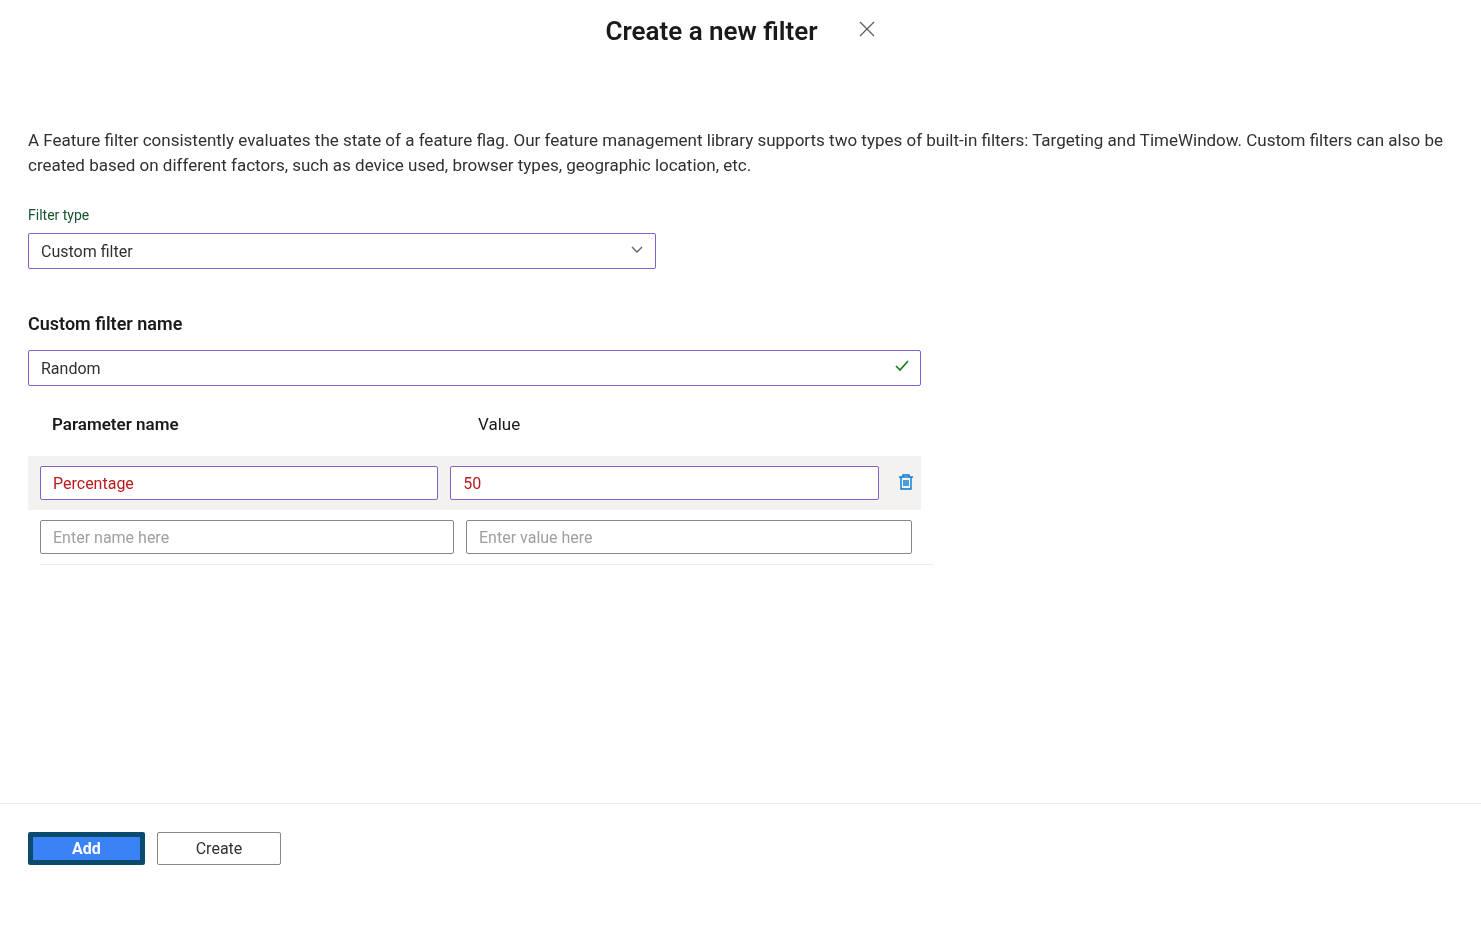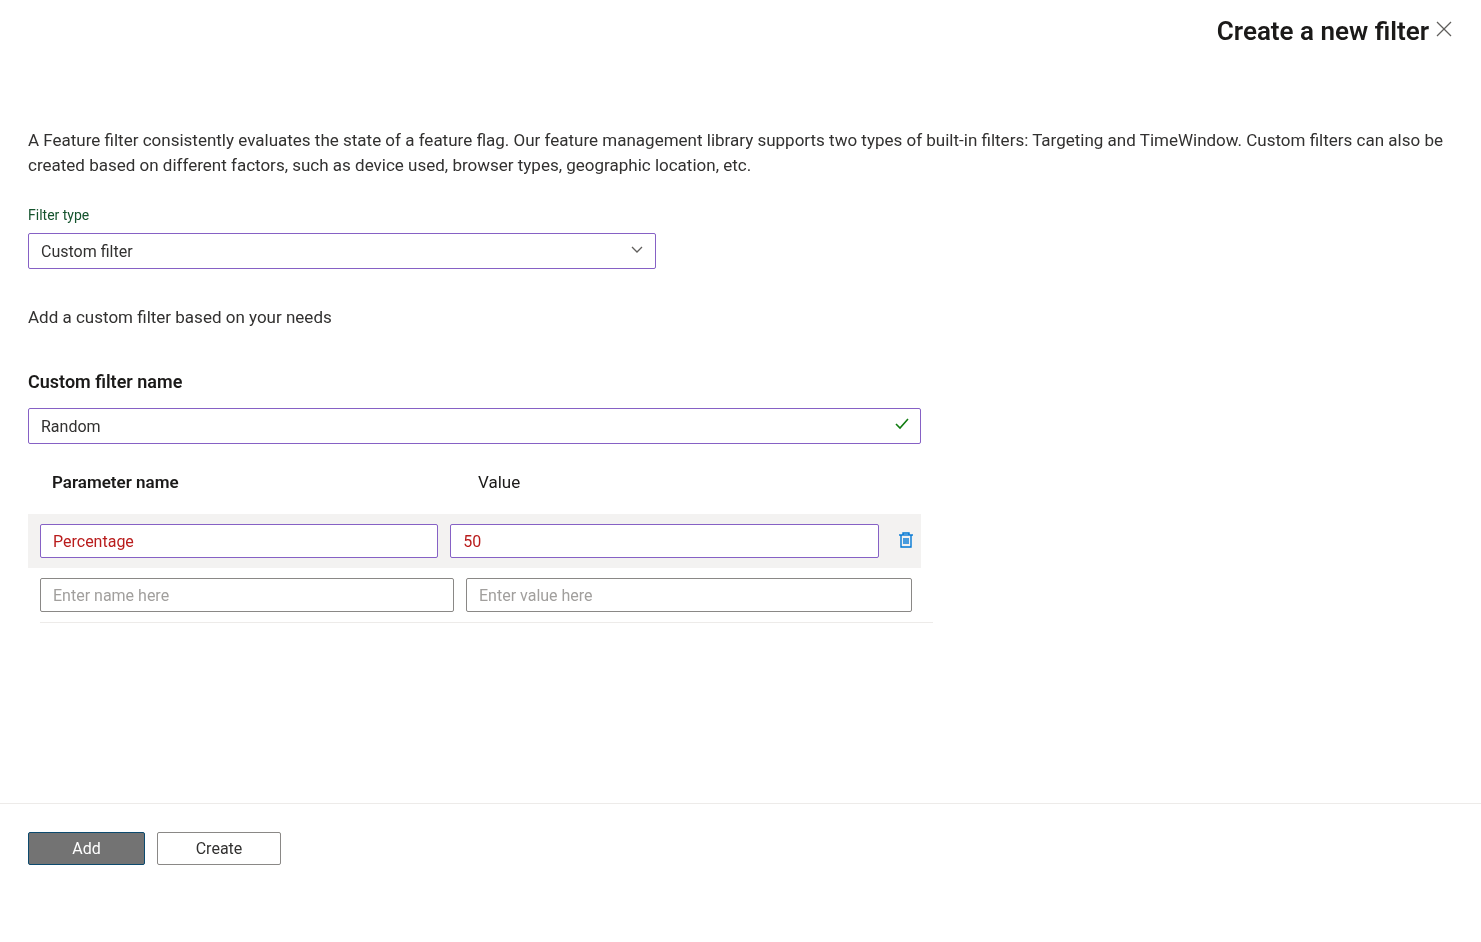--- a/index.html
+++ b/index.html
@@ -13,22 +13,23 @@
       background: #fff;
       width: 1481px;
       height: 942px;
       position: relative;
     }
     .panel {
       padding: 14px 28px 0 28px;
     }
     .header-row {
       display: flex;
-      justify-content: flex-end;
+      justify-content: center;
       align-items: flex-start;
+      gap: 34px;
     }
     h1.title {
       font-size: 26px;
       font-weight: 600;
       color: #1b1a19;
       margin-top: 2px;
     }
     .close-btn {
       background: none;
       border: none;
@@ -191,24 +192,24 @@
     }
     .btn {
       height: 33px;
       padding: 0 20px;
       font-size: 16px;
       font-family: inherit;
       border-radius: 2px;
       cursor: pointer;
     }
     .btn-primary {
-      background: #737373;
-      border: 1px solid #0c4a6e;
+      background: #3b82f6;
+      border: 5px solid #0c4a6e;
       color: #fff;
-      font-weight: 400;
+      font-weight: 700;
       min-width: 117px;
     }
     .btn-secondary {
       background: #fff;
       border: 1px solid #8a8886;
       color: #323130;
       min-width: 124px;
     }
   </style>
 </head>
@@ -234,21 +235,20 @@
     <div class="select-like">
       <span class="sel-text">Custom filter</span>
       <span>
         <svg width="16" height="16" viewBox="0 0 16 16" fill="none" stroke="currentColor" stroke-width="1.3">
           <polyline points="3,6 8,11 13,6"></polyline>
         </svg>
       </span>
     </div>
   </div>
 
-  <p class="help-text">Add a custom filter based on your needs</p>
 
   <div class="cfn-block">
     <span class="cfn-label">Custom filter name</span>
     <div class="cfn-input-wrap">
       <input type="text" class="cfn-input" value="Random" style="">
       <span class="check-icon">
         <svg width="18" height="18" viewBox="0 0 18 18" fill="none" stroke="currentColor" stroke-width="1.6">
           <polyline points="3,9 7,13 15,4"></polyline>
         </svg>
       </span>

